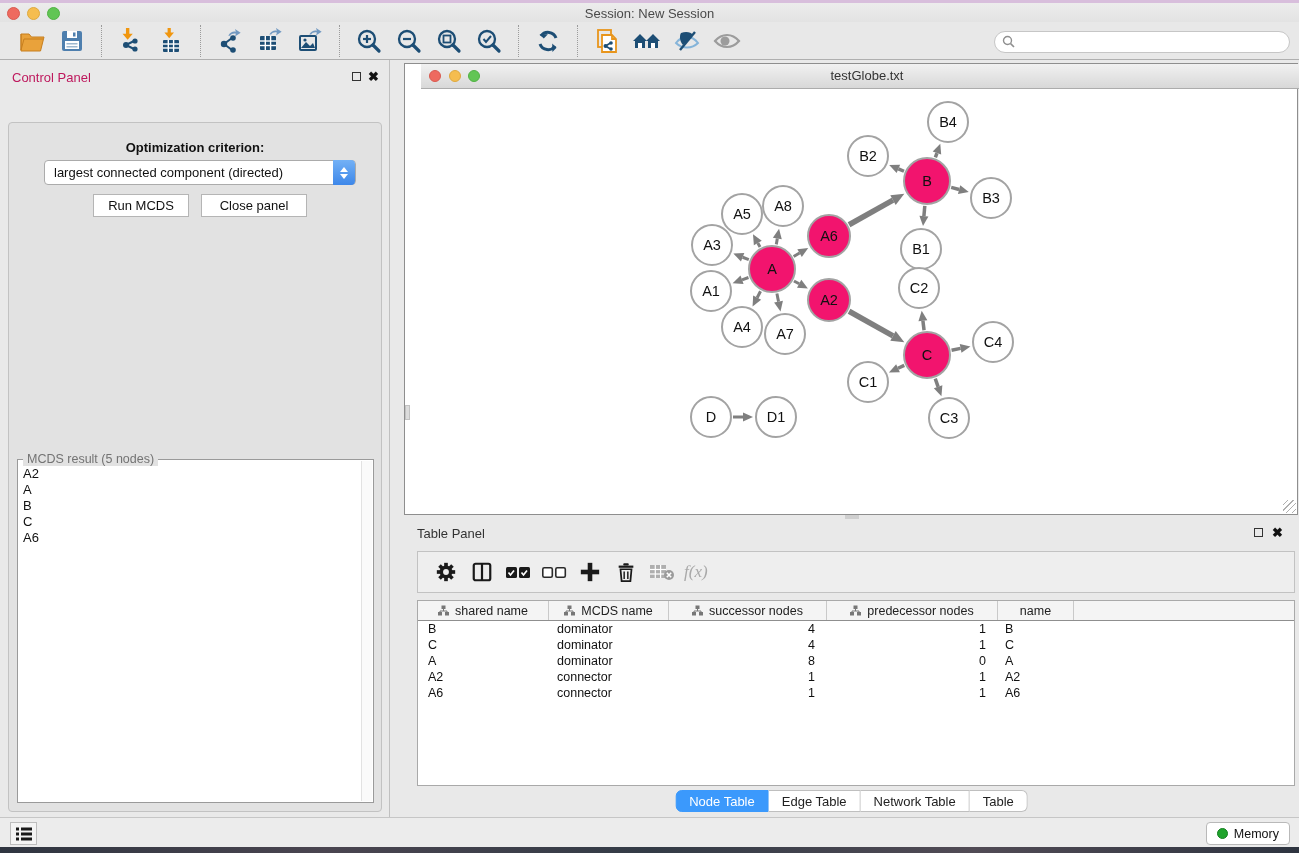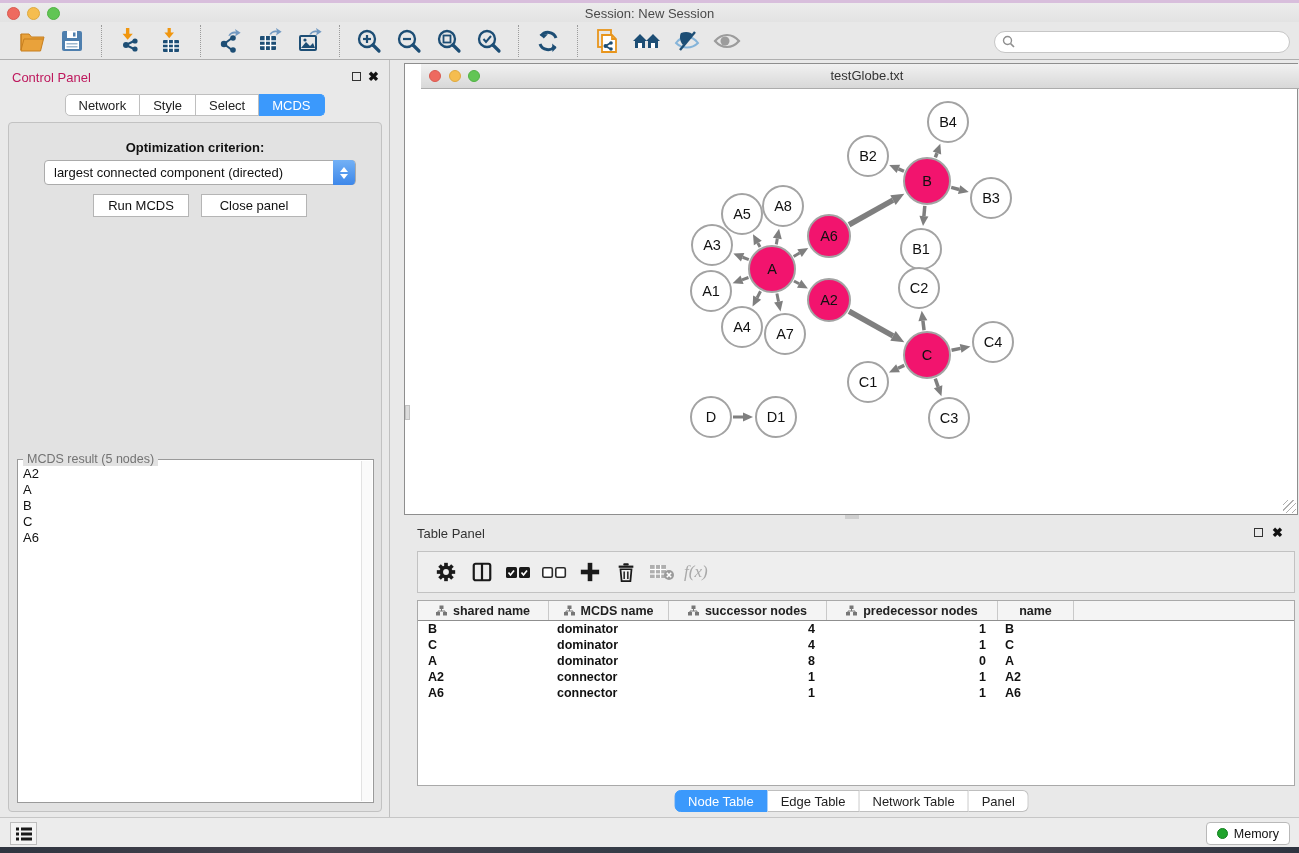--- a/index.html
+++ b/index.html
@@ -72,21 +72,21 @@
   #nw-hstub { position:absolute; left:440px; bottom:-5px; width:14px; height:4px; background:#CFCFCF; }
 
   
   #table-panel { position:absolute; left:404px; top:520px; width:895px; height:297px; background:#E9E9E9; }
   #tp-title { position:absolute; left:13px; top:6px; font-size:13px; color:#333; }
   #tp-float { right:36px; top:8px; } #tp-close { right:16px; top:5px; }
   #tp-toolbar { position:absolute; left:13px; top:31px; width:878px; height:42px; background:#EEEEEE;
     border:1px solid #C2C2C2; display:flex; align-items:center; padding-left:10px; }
   .tp-btn { width:36px; height:34px; display:flex; align-items:center; justify-content:center; }
   .fx-label { font-size:17px; color:#A9A9A9; font-style:italic; font-family:"Liberation Serif", serif; margin-left:4px; }
-  #tp-table { position:absolute; left:13px; top:80px; width:878px; height:186px; background:#fff; border:1px solid #A9A9A9;font-weight:bold; }
+  #tp-table { position:absolute; left:13px; top:80px; width:878px; height:186px; background:#fff; border:1px solid #A9A9A9; }
   #tp-thead { display:flex; height:20px; background:#F4F4F4; border-bottom:1px solid #8F8F8F; }
   .th { display:flex; align-items:center; justify-content:center; font-size:12.5px; color:#222;
     border-right:1px solid #C9C9C9; gap:6px; }
   .th:nth-child(1){width:131px;} .th:nth-child(2){width:120px;} .th:nth-child(3){width:158px;}
   .th:nth-child(4){width:171px;} .th:nth-child(5){width:76px;} .th:nth-child(6){flex:1; border-right:none;}
   .tr { display:flex; height:16px; }
   .td { font-size:12.5px; line-height:16px; color:#111; overflow:hidden; white-space:nowrap; }
   .td:nth-child(1){width:131px; padding-left:10px;} .td:nth-child(2){width:120px; padding-left:8px;}
   .td:nth-child(3){width:158px; text-align:right; padding-right:12px;}
   .td:nth-child(4){width:171px; text-align:right; padding-right:12px;}
@@ -276,28 +276,20 @@
       <line x1="8.6" y1="8.6" x2="12" y2="12" stroke="#8F8F8F" stroke-width="1.6"></line>
     </svg>
     <input type="text" value="" style="">
   </div>
 </div>
 
 <div id="control-panel">
   <div id="cp-title">Control Panel</div>
   <div class="float-icon" id="cp-float"></div>
   <div class="close-icon" id="cp-close">✖</div>
-  <div id="cp-tabs">
-    <div class="seg">
-      <div>Network</div>
-      <div>Style</div>
-      <div>Select</div>
-      <div class="active">MCDS</div>
-    </div>
-  </div>
   <div id="cp-pane">
     <div id="opt-label">Optimization criterion:</div>
     <div id="criterion-select">
       <span>largest connected component (directed)</span>
       <div id="criterion-stepper">
         <div class="chev-up"></div>
           <div class="chev-dn"></div>
       </div>
     </div>
     <div class="cp-btn" id="run-btn">Run MCDS</div>
@@ -560,21 +552,21 @@
           <div class="td">1</div>
           <div class="td">A6</div>
         </div>
       </div>
   </div>
   <div id="tp-tabs">
     <div class="seg">
       <div class="active">Node Table</div>
       <div>Edge Table</div>
       <div>Network Table</div>
-      <div>Panel</div>
+      <div>Table</div>
     </div>
   </div>
 </div>
 
 <div id="status-bar">
   <div id="list-btn">
     <svg width="18" height="16" viewBox="0 0 18 16">
       <g fill="#1a1a1a">
         <rect x="1" y="1.5" width="3" height="3"></rect>
           <rect x="6" y="1.5" width="11" height="3"></rect>

